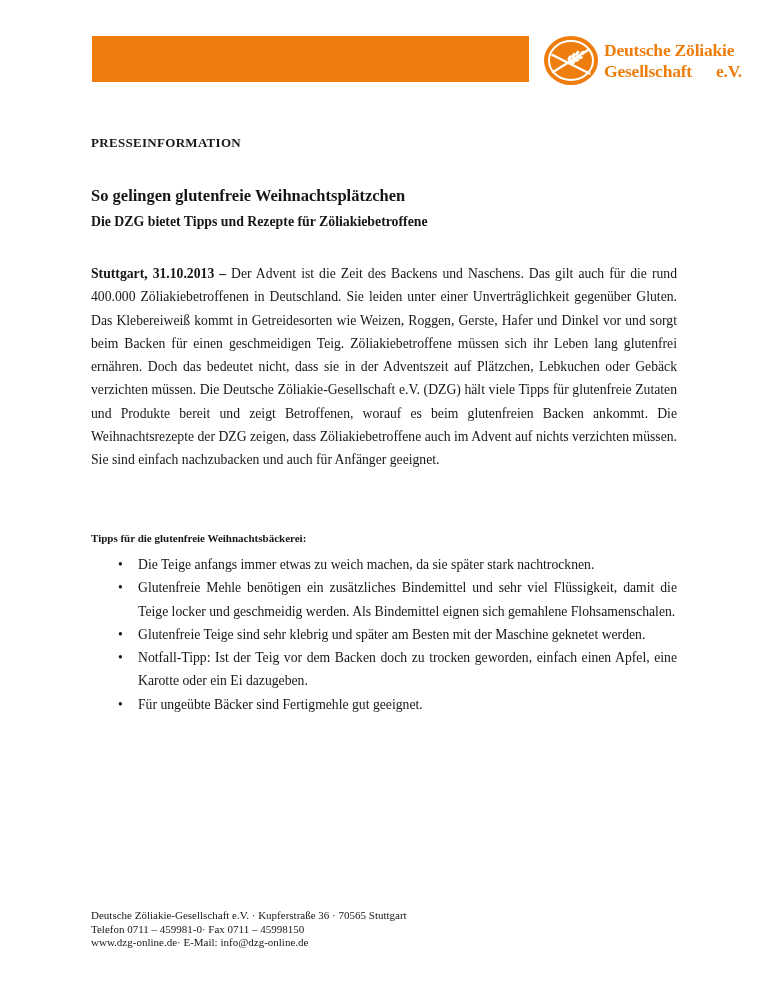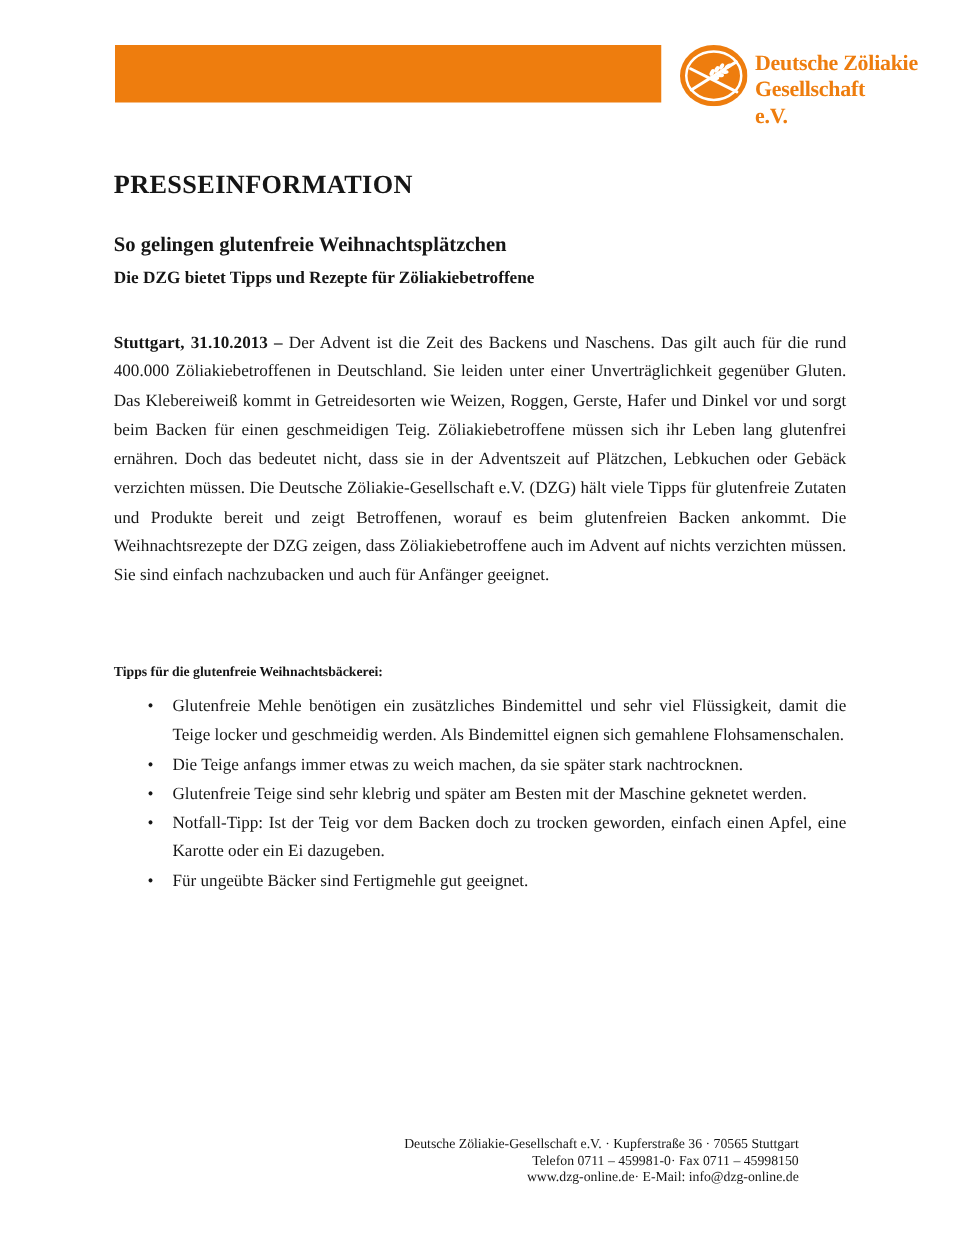--- a/index.html
+++ b/index.html
@@ -17,25 +17,25 @@
   .logo{position:absolute;left:452px;top:0;display:flex;align-items:flex-start;}
   .logo-icon{display:block;width:54px;height:49px;}
   .logo-icon svg{display:block;}
   .logo-text{
     margin-left:6px;margin-top:4px;
     color:#EE7D0E;font-weight:bold;
     font-size:17.5px;line-height:21px;
     width:138px;white-space:nowrap;
     letter-spacing:-0.2px;
   }
-  .logo-line2{display:flex;justify-content:space-between;flex-direction:column;}
+  .logo-line2{display:flex;justify-content:space-between;}
   
   .kicker{
     position:absolute;left:91px;top:135px;margin:0;
-    font-size:21px;font-weight:bold;letter-spacing:0.3px;line-height:1.2;
+    font-size:13px;font-weight:bold;letter-spacing:0.3px;line-height:1.2;
   }
   .headline{
     position:absolute;left:91px;top:186px;margin:0;
     font-size:16.5px;font-weight:bold;line-height:1.2;
   }
   .subheadline{
     position:absolute;left:91px;top:214px;margin:0;
     font-size:13.8px;font-weight:bold;line-height:1.2;
   }
   
@@ -56,21 +56,21 @@
     padding-left:47px;
     font-size:13.7px;line-height:23.3px;text-align:justify;
   }
   .tips li::before{
     content:"\2022";
     position:absolute;left:27px;top:0;
   }
   
   .footer{
     position:absolute;left:91px;top:909px;width:548px;
-    text-align:right;
+    text-align:left;
     font-size:11px;line-height:13.5px;color:#161616;
   }
 </style>
 </head>
 <body>
 
 <div class="page">
 
   <div class="header">
     <div class="bar"></div>
@@ -104,22 +104,22 @@
 
   <h1 class="kicker">PRESSEINFORMATION</h1>
   <h2 class="headline">So gelingen glutenfreie Weihnachtsplätzchen</h2>
   <h3 class="subheadline">Die DZG bietet Tipps und Rezepte für Zöliakiebetroffene</h3>
 
   <p class="lead"><strong>Stuttgart, 31.10.2013 –</strong><span> Der Advent ist die Zeit des Backens und Naschens. Das gilt auch für die rund 400.000 Zöliakiebetroffenen in Deutschland. Sie leiden unter einer Unverträglichkeit gegenüber Gluten. Das Klebereiweiß kommt in Getreidesorten wie Weizen, Roggen, Gerste, Hafer und Dinkel vor und sorgt beim Backen für einen geschmeidigen Teig. Zöliakiebetroffene müssen sich ihr Leben lang glutenfrei ernähren. Doch das bedeutet nicht, dass sie in der Adventszeit auf Plätzchen, Lebkuchen oder Gebäck verzichten müssen. Die Deutsche Zöliakie-Gesellschaft e.V. (DZG) hält viele Tipps für glutenfreie Zutaten und Produkte bereit und zeigt Betroffenen, worauf es beim glutenfreien Backen ankommt. Die Weihnachtsrezepte der DZG zeigen, dass Zöliakiebetroffene auch im Advent auf nichts verzichten müssen. Sie sind einfach nachzubacken und auch für Anfänger geeignet.</span></p>
 
   <h4 class="tips-title">Tipps für die glutenfreie Weihnachtsbäckerei:</h4>
 
   <ul class="tips">
+    <li>Die Teige anfangs immer etwas zu weich machen, da sie später stark nachtrocknen.</li>
     <li>Glutenfreie Mehle benötigen ein zusätzliches Bindemittel und sehr viel Flüssigkeit, damit die Teige locker und geschmeidig werden. Als Bindemittel eignen sich gemahlene Flohsamenschalen.</li>
-    <li>Die Teige anfangs immer etwas zu weich machen, da sie später stark nachtrocknen.</li>
     <li>Glutenfreie Teige sind sehr klebrig und später am Besten mit der Maschine geknetet werden.</li>
     <li>Notfall-Tipp: Ist der Teig vor dem Backen doch zu trocken geworden, einfach einen Apfel, eine Karotte oder ein Ei dazugeben.</li>
     <li>Für ungeübte Bäcker sind Fertigmehle gut geeignet.</li>
   </ul>
 
   <div class="footer">
     <div>Deutsche Zöliakie-Gesellschaft e.V. · Kupferstraße 36 · 70565 Stuttgart</div>
     <div>Telefon 0711 – 459981-0· Fax 0711 – 45998150</div>
     <div>www.dzg-online.de· E-Mail: info@dzg-online.de</div>
   </div>

